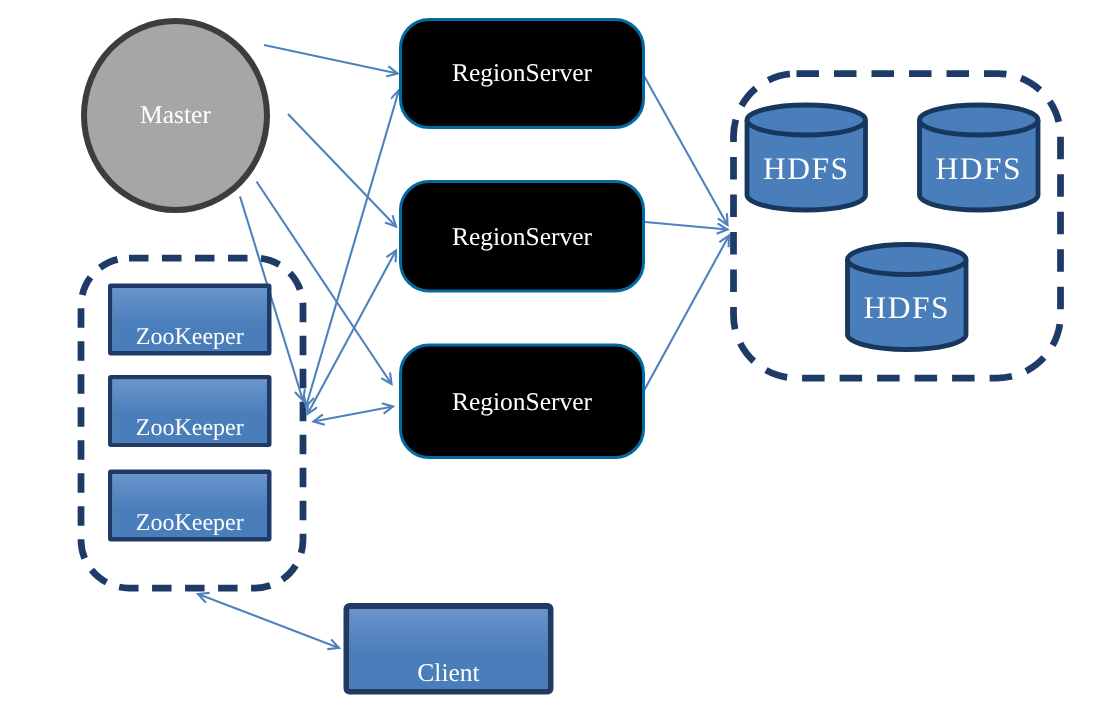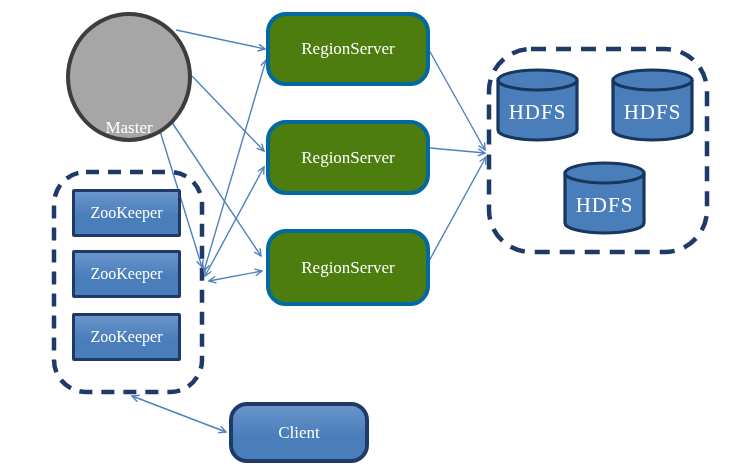--- a/index.html
+++ b/index.html
@@ -7,40 +7,40 @@
     position:relative; width:730px; height:475px; background:#ffffff;
     font-family:"Liberation Serif","DejaVu Serif",serif; overflow:hidden;
   }
   .canvas * { box-sizing:border-box; }
   .wires { position:absolute; left:0; top:0; width:730px; height:475px; pointer-events:none; }
   .node {
     position:absolute; display:flex; align-items:center; justify-content:center;
     color:#ffffff; text-align:center;
   }
   .master {
-    left:66px; top:12px; width:126px; height:130px; border-radius:50%;
-    background:#a6a6a6; border:4px solid #3d3d3d; font-size:17px;align-items:flex-end;
+    left:54px; top:12px; width:126px; height:130px; border-radius:50%;
+    background:#a6a6a6; border:4px solid #3d3d3d; font-size:17px;
   }
   .regionserver {
     left:266px; width:164px; border-radius:20px;
-    background:#4d7c0f; border:4px solid #0369a1; font-size:17px;
+    background:#000000; border:2px solid #0369a1; font-size:17px;
   }
   .rs1 { top:12px;  height:74px; }
   .rs2 { top:120px; height:75px; }
   .rs3 { top:229px; height:77px; }
   .bluebox {
     background:linear-gradient(180deg,#6a95cb 0%,#4a7ebb 55%);
-    border:3px solid #1f3a67; color:#fff;
+    border:3px solid #1f3a67; color:#fff;align-items:flex-end;
   }
   .zookeeper {
     left:72px; width:109px; height:48px; border-radius:2px; font-size:16px;
   }
   .zk1 { top:189px; } .zk2 { top:250px; } .zk3 { top:313px; }
   .client {
-    left:229px; top:402px; width:140px; height:61px; border-radius:18px;
+    left:229px; top:402px; width:140px; height:61px; border-radius:4px;
     border-width:4px; font-size:17px;
   }
   .cylinder { position:absolute; width:85px; height:75px; color:#fff; }
   .cyl1 { left:495px; top:68px; }
   .cyl2 { left:610px; top:68px; }
   .cyl3 { left:562px; top:161px; }
   .cylinder .cyl-label {
     position:absolute; left:0; right:0; top:32px; text-align:center;
     font-size:21px; letter-spacing:1px;
   }

